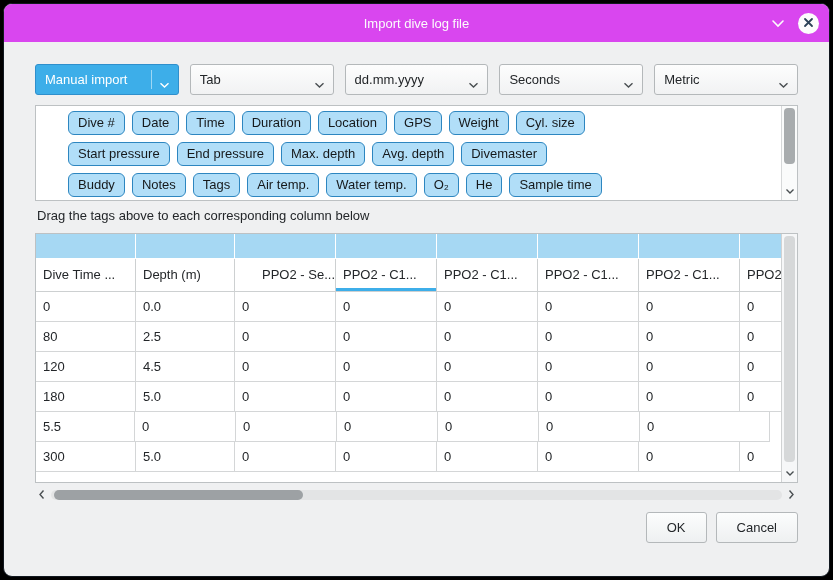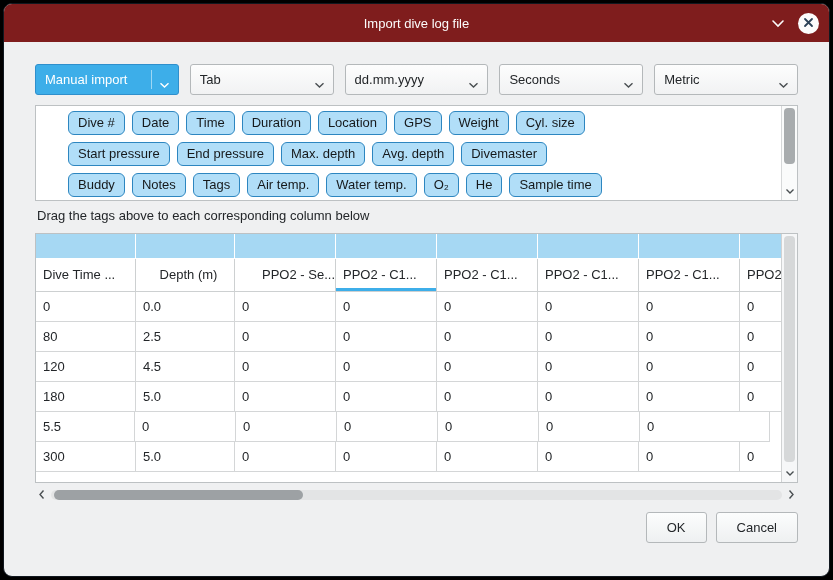--- a/index.html
+++ b/index.html
@@ -6,21 +6,21 @@
   body{
     width:833px;height:580px;position:relative;background:#000;
     font-family:"Liberation Sans",sans-serif;overflow:hidden;
   }
   .window{
     position:absolute;inset:3px;background:#eff0f1;border-radius:9px;overflow:hidden;
     border:1px solid #11181f;
   }
   
   .titlebar{
-    height:38px;background:#7f1d1d;display:flex;align-items:center;justify-content:center;
+    height:38px;background:#d946ef;display:flex;align-items:center;justify-content:center;
     position:relative;color:#fcfcfc;font-size:13px;
   }
   .titlebar-controls{position:absolute;right:10px;top:0;bottom:0;display:flex;align-items:center;gap:13px;}
   .tb-chevron{display:flex;align-items:center;cursor:pointer;}
   .close-btn{
     width:21px;height:21px;border-radius:50%;background:#fcfcfc;
     display:flex;align-items:center;justify-content:center;cursor:pointer;
   }
   
   .combo-row{position:absolute;top:60px;left:31px;right:31px;height:31px;display:flex;gap:11px;}
@@ -201,21 +201,21 @@
           <div class="drop-cell" style="width: 99px;"></div>
           <div class="drop-cell" style="width: 101px;"></div>
           <div class="drop-cell" style="width: 101px;"></div>
           <div class="drop-cell" style="width: 101px;"></div>
           <div class="drop-cell" style="width: 101px;"></div>
           <div class="drop-cell" style="width: 101px;"></div>
           <div class="drop-cell" style="width: 130px;"></div>
         </div>
         <div class="g-row">
           <div class="header-cell" style="width: 100px;">Dive Time ...</div>
-          <div class="header-cell" style="width: 99px; text-align: center;">Depth (m)</div>
+          <div class="header-cell" style="width: 99px;">Depth (m)</div>
           <div class="header-cell" style="width: 101px; text-align: right;">PPO2 - Se...</div>
           <div class="header-cell indicator" style="width: 101px;">PPO2 - C1...</div>
           <div class="header-cell" style="width: 101px;">PPO2 - C1...</div>
           <div class="header-cell" style="width: 101px;">PPO2 - C1...</div>
           <div class="header-cell" style="width: 101px;">PPO2 - C1...</div>
           <div class="header-cell" style="width: 130px;">PPO2</div>
         </div>
         <div class="g-row">
           <div class="data-cell" style="width: 100px;">0</div>
           <div class="data-cell" style="width: 99px;">0.0</div>

